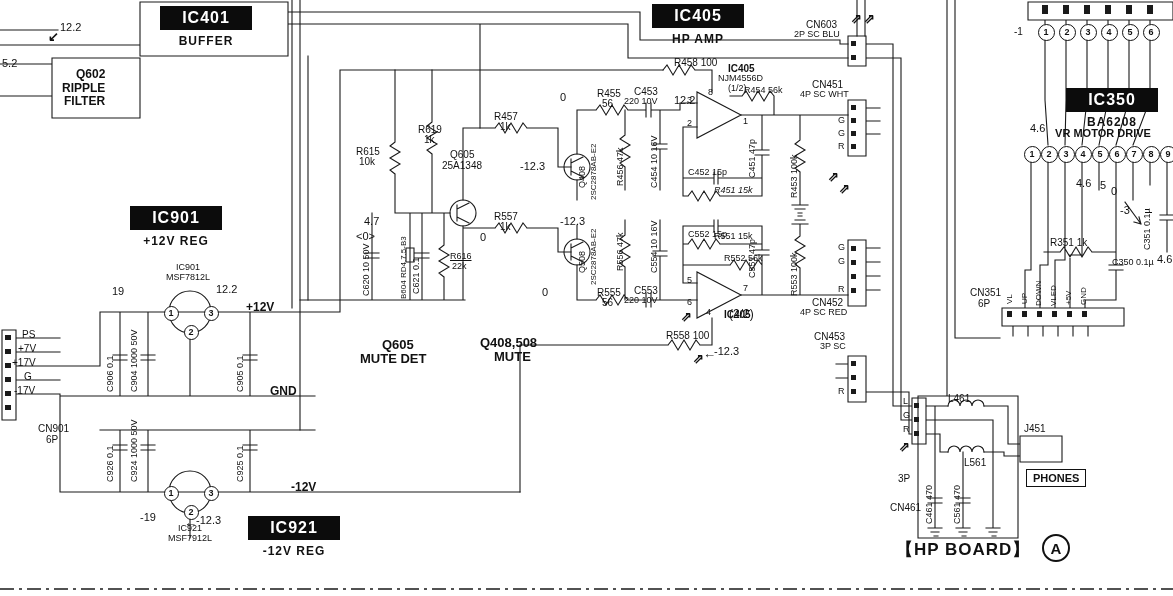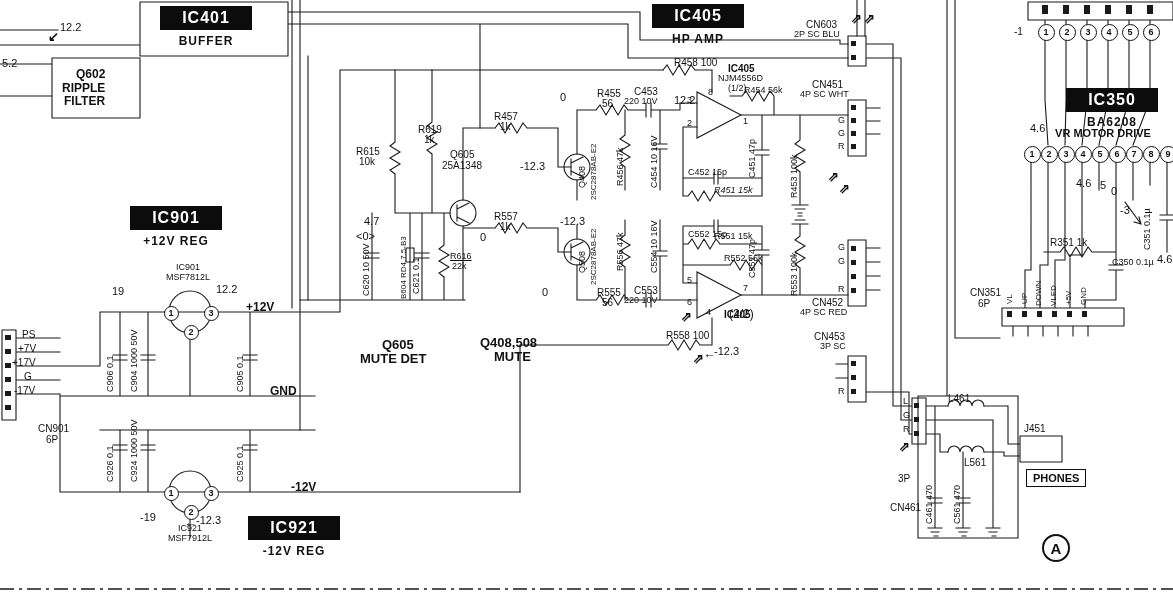--- a/index.html
+++ b/index.html
@@ -338,14 +338,15 @@
   <div class="icsub" style="left:130px;top:234px;width:92px">+12V REG</div>
 
   <div class="icbox" style="left:248px;top:516px;width:92px">IC921</div>
   <div class="icsub" style="left:248px;top:544px;width:92px">-12V REG</div>
 
   <div class="icbox" style="left:1066px;top:88px;width:92px">IC350</div>
   <div class="icsub" style="left:1066px;top:115px;width:92px">BA6208</div>
   <div class="icsub small" style="left:1040px;top:127px;width:126px">VR MOTOR DRIVE</div>
 
   <div class="boxed" style="left:1026px;top:469px">PHONES</div>
+  <div class="bigname" style="left:896px;top:538px">【HP BOARD】</div>
   <div class="abadge" style="left:1042px;top:534px">A</div>
 </div>
 
 </body></html>

